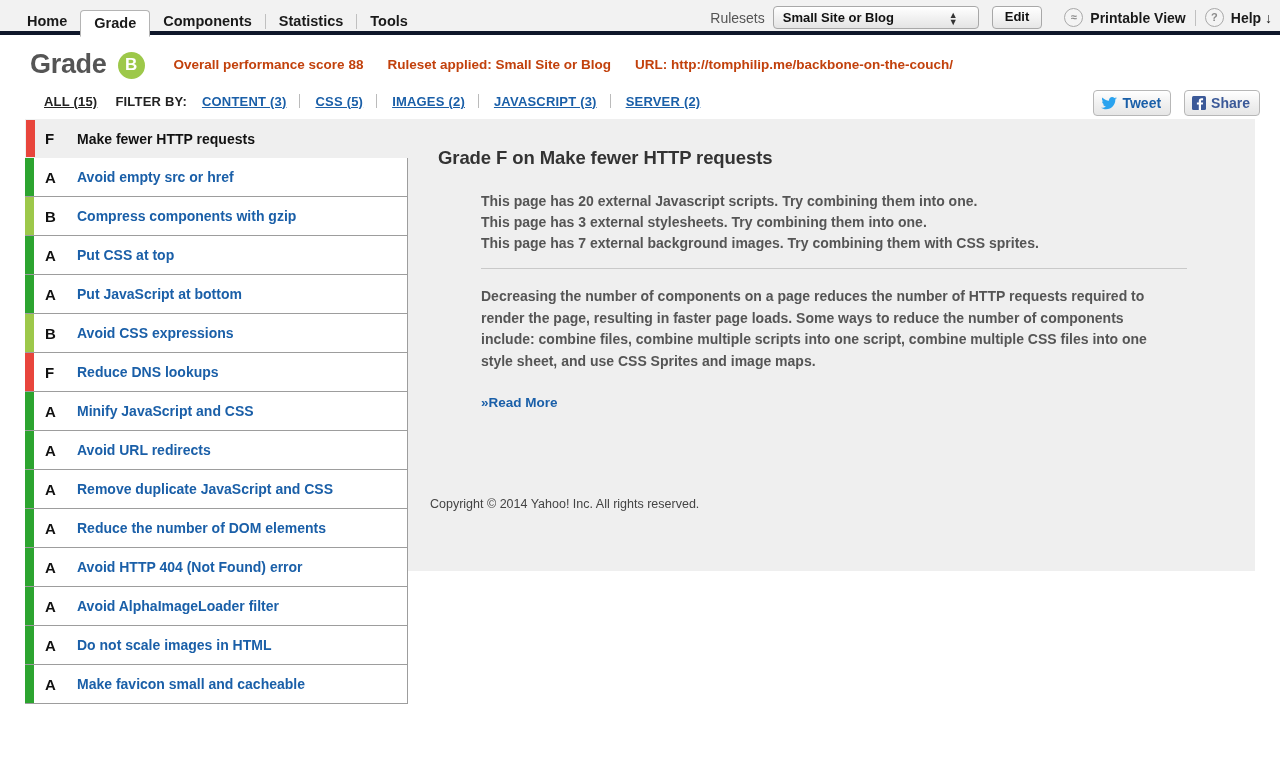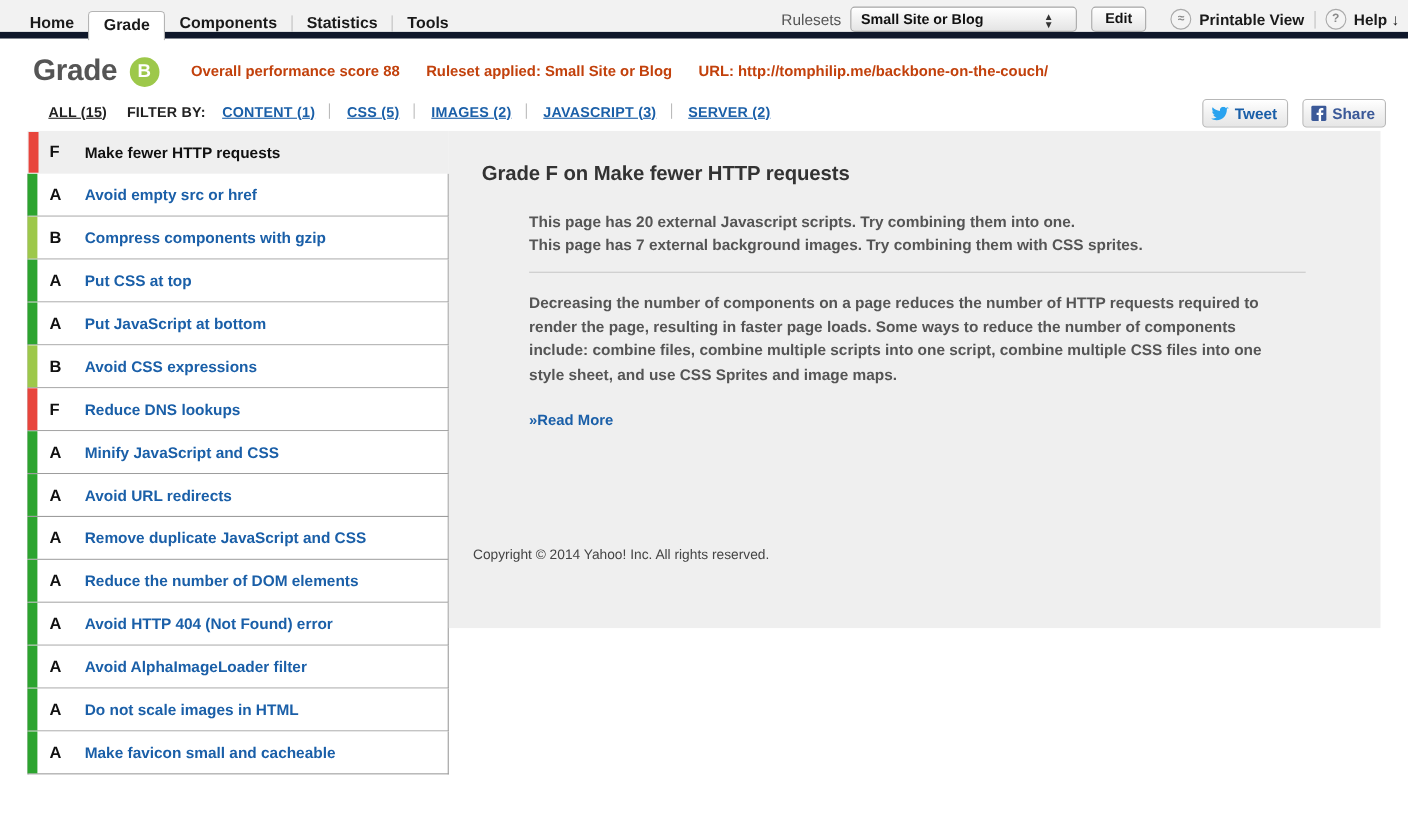--- a/index.html
+++ b/index.html
@@ -15,21 +15,21 @@
     color: #222222;
     overflow: hidden;
     position: relative;
   }
 
   
   .topbar {
     position: relative;
     height: 35px;
     background: #f2f2f2;
-    border-bottom: 6px solid #0f172a;
+    border-bottom: 4px solid #0f172a;
     box-sizing: border-box;
     text-align: right;
   }
   .tabs {
     position: absolute;
     left: 14px;
     top: 9px;
     display: flex;
     align-items: flex-end;
     height: 27px;
@@ -404,21 +404,21 @@
   <span class="grade-badge">B</span>
   <span class="grade-meta">Overall performance score 88</span>
   <span class="grade-meta second">Ruleset applied: Small Site or Blog</span>
   <span class="grade-meta url">URL: http://tomphilip.me/backbone-on-the-couch/</span>
 </div>
 
 <div class="filterbar">
   <span class="filt-all">ALL (15)</span>
   <span class="filt-by">FILTER BY:</span>
   <span id="filters-host" style="display:flex;align-items:center;">
-      <span class="filt-link">CONTENT (1)</span>
+      <span class="filt-link">CONTENT (3)</span>
       <span class="filt-div"></span>
       <span class="filt-link">CSS (5)</span>
       <span class="filt-div"></span>
       <span class="filt-link">IMAGES (2)</span>
       <span class="filt-div"></span>
       <span class="filt-link">JAVASCRIPT (3)</span>
       <span class="filt-div"></span>
       <span class="filt-link">SERVER (2)</span>
     </span>
 
@@ -516,20 +516,21 @@
         <div class="rule-bar" style="background: rgb(44, 164, 47);"></div>
         <div class="rule-grade">A</div>
         <div class="rule-label">Make favicon small and cacheable</div>
       </div>
     </div>
 
   <div class="detail">
     <div class="detail-title">Grade F on Make fewer HTTP requests</div>
     <div class="detail-facts" id="facts-host">
         <div>This page has 20 external Javascript scripts. Try combining them into one.</div>
+        <div>This page has 3 external stylesheets. Try combining them into one.</div>
         <div>This page has 7 external background images. Try combining them with CSS sprites.</div>
       </div>
     <div class="detail-body">Decreasing the number of components on a page reduces the number of HTTP requests required to render the page, resulting in faster page loads. Some ways to reduce the number of components include: combine files, combine multiple scripts into one script, combine multiple CSS files into one style sheet, and use CSS Sprites and image maps.</div>
     <a class="read-more">»Read More</a>
   </div>
 
   <div class="copyright">Copyright © 2014 Yahoo! Inc. All rights reserved.</div>
 </div>
 
 </body></html>

